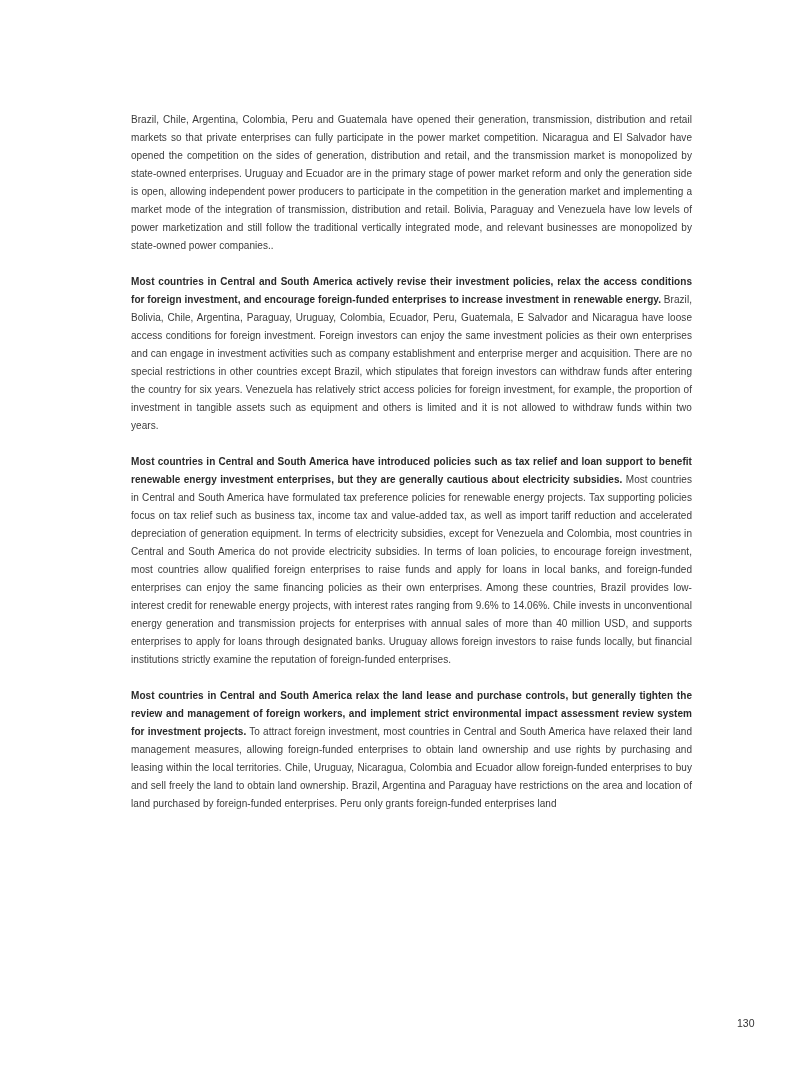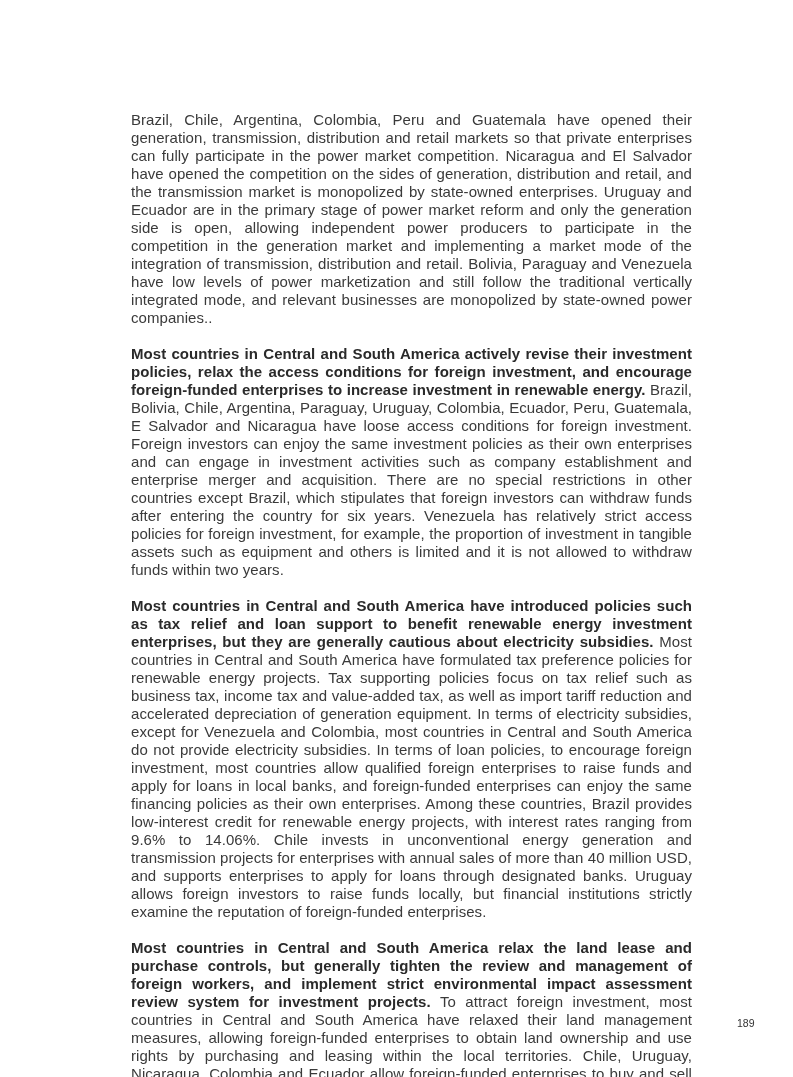--- a/index.html
+++ b/index.html
@@ -16,21 +16,21 @@
       color: #3a3a3a;
     }
     .page {
       position: absolute;
       left: 131px;
       top: 111px;
       width: 561px;
     }
     .para {
       margin: 0 0 18px 0;
-      font-size: 15px;
+      font-size: 10px;
       line-height: 18px;
       text-align: justify;
       letter-spacing: 0.05px;
     }
     .lead {
       font-weight: bold;
       color: #2a2a2a;
     }
     .page-number {
       position: absolute;
@@ -43,13 +43,13 @@
 </head>
 <body>
 
 <div class="page">
   <p class="para"><span class="lead"></span><span>Brazil, Chile, Argentina, Colombia, Peru and Guatemala have opened their generation, transmission, distribution and retail markets so that private enterprises can fully participate in the power market competition. Nicaragua and El Salvador have opened the competition on the sides of generation, distribution and retail, and the transmission market is monopolized by state-owned enterprises. Uruguay and Ecuador are in the primary stage of power market reform and only the generation side is open, allowing independent power producers to participate in the competition in the generation market and implementing a market mode of the integration of transmission, distribution and retail. Bolivia, Paraguay and Venezuela have low levels of power marketization and still follow the traditional vertically integrated mode, and relevant businesses are monopolized by state-owned power companies..</span></p>
   <p class="para"><span class="lead">Most countries in Central and South America actively revise their investment policies, relax the access conditions for foreign investment, and encourage foreign-funded enterprises to increase investment in renewable energy.</span><span> Brazil, Bolivia, Chile, Argentina, Paraguay, Uruguay, Colombia, Ecuador, Peru, Guatemala, E Salvador and Nicaragua have loose access conditions for foreign investment. Foreign investors can enjoy the same investment policies as their own enterprises and can engage in investment activities such as company establishment and enterprise merger and acquisition. There are no special restrictions in other countries except Brazil, which stipulates that foreign investors can withdraw funds after entering the country for six years. Venezuela has relatively strict access policies for foreign investment, for example, the proportion of investment in tangible assets such as equipment and others is limited and it is not allowed to withdraw funds within two years.</span></p>
   <p class="para"><span class="lead">Most countries in Central and South America have introduced policies such as tax relief and loan support to benefit renewable energy investment enterprises, but they are generally cautious about electricity subsidies.</span><span> Most countries in Central and South America have formulated tax preference policies for renewable energy projects. Tax supporting policies focus on tax relief such as business tax, income tax and value-added tax, as well as import tariff reduction and accelerated depreciation of generation equipment. In terms of electricity subsidies, except for Venezuela and Colombia, most countries in Central and South America do not provide electricity subsidies. In terms of loan policies, to encourage foreign investment, most countries allow qualified foreign enterprises to raise funds and apply for loans in local banks, and foreign-funded enterprises can enjoy the same financing policies as their own enterprises. Among these countries, Brazil provides low-interest credit for renewable energy projects, with interest rates ranging from 9.6% to 14.06%. Chile invests in unconventional energy generation and transmission projects for enterprises with annual sales of more than 40 million USD, and supports enterprises to apply for loans through designated banks. Uruguay allows foreign investors to raise funds locally, but financial institutions strictly examine the reputation of foreign-funded enterprises.</span></p>
   <p class="para"><span class="lead">Most countries in Central and South America relax the land lease and purchase controls, but generally tighten the review and management of foreign workers, and implement strict environmental impact assessment review system for investment projects.</span><span> To attract foreign investment, most countries in Central and South America have relaxed their land management measures, allowing foreign-funded enterprises to obtain land ownership and use rights by purchasing and leasing within the local territories. Chile, Uruguay, Nicaragua, Colombia and Ecuador allow foreign-funded enterprises to buy and sell freely the land to obtain land ownership. Brazil, Argentina and Paraguay have restrictions on the area and location of land purchased by foreign-funded enterprises. Peru only grants foreign-funded enterprises land</span></p>
 </div>
 
-<div class="page-number">189</div>
+<div class="page-number">130</div>
 
 </body></html>

